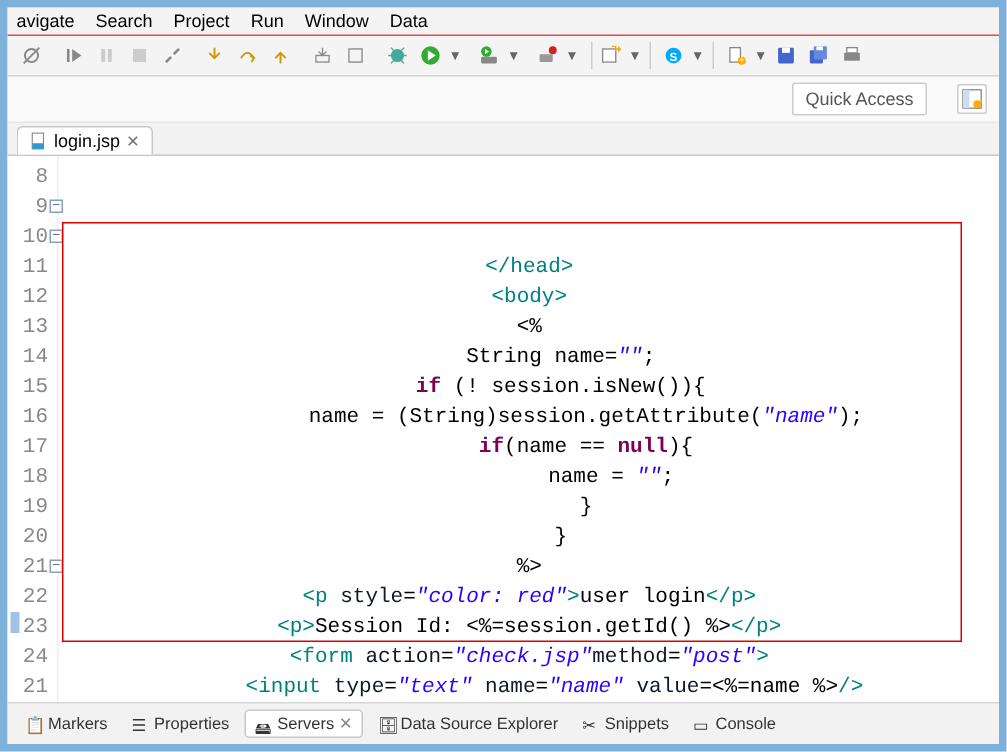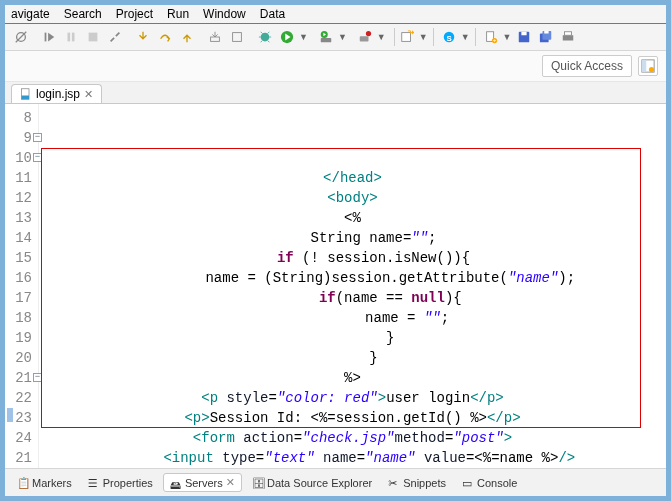--- a/index.html
+++ b/index.html
@@ -3,21 +3,21 @@
 <meta charset="utf-8">
 <style>
   * { margin: 0; padding: 0; box-sizing: border-box; }
   body { font-family: "Segoe UI", Tahoma, sans-serif; font-size: 12px; background: #fff; color: #000; width: 671px; height: 501px; overflow: hidden; border: 5px solid #7db1da; display: flex; flex-direction: column; }
   .menubar { display: flex; gap: 14px; padding: 2px 6px; background: #f4f4f4; border-bottom: 1px solid #ef4444; font-size: 12px; color: #000000; }
   .menubar span { cursor: default; }
   .toolbar { display: flex; align-items: center; gap: 2px; padding: 3px 6px; background: #f4f4f4; border-bottom: 1px solid #d6d6d6; position: relative; }
   .tool-btn { width: 20px; height: 20px; display: inline-flex; align-items: center; justify-content: center; border-radius: 2px; }
   .tool-btn svg { width: 14px; height: 14px; }
   .tool-sep { width: 4px; }
-  .quickaccess-row { display: flex; justify-content: flex-end; align-items: center; padding: 4px 8px; background: #fafafa; border-bottom: 1px solid #e6e6e6; gap: 6px; }
+  .quickaccess-row { display: flex; justify-content: flex-end; align-items: center; padding: 4px 8px; background: #fafafa; border-bottom: 1px solid #e6e6e6; gap: 20px; }
   .quickaccess { border: 1px solid #ccc; padding: 3px 8px; font-size: 12px; color: #555; background: #fff; border-radius: 2px; }
   .perspective-btn { width: 20px; height: 20px; border: 1px solid #ccc; display: inline-flex; align-items: center; justify-content: center; border-radius: 2px; background: #fff; }
   .tabbar { display: flex; align-items: center; padding: 2px 6px 0 6px; background: #f2f2f2; border-bottom: 1px solid #c8c8c8; }
   .file-tab { display: inline-flex; align-items: center; gap: 4px; background: #fff; border: 1px solid #c8c8c8; border-bottom: none; padding: 2px 8px; border-radius: 4px 4px 0 0; font-size: 12px; }
   .file-tab .file-icon { width: 12px; height: 12px; }
   .file-tab .close { color: #777; font-size: 11px; }
   .editor { flex: 1; background: #fff; overflow: hidden; display: flex; font-family: Consolas, "Courier New", monospace; font-size: 14px; line-height: 20px; position: relative; }
   .gutter { width: 34px; text-align: right; padding: 4px 6px 4px 0; color: #888; user-select: none; background: #fff; border-right: 1px solid #eee; }
   .gln { height: 20px; position: relative; }
   .fold-minus { position: absolute; right: -10px; top: 5px; width: 9px; height: 9px; border: 1px solid #8aa0b8; background: #fff; font-size: 9px; line-height: 7px; text-align: center; color: #5a7088; }

